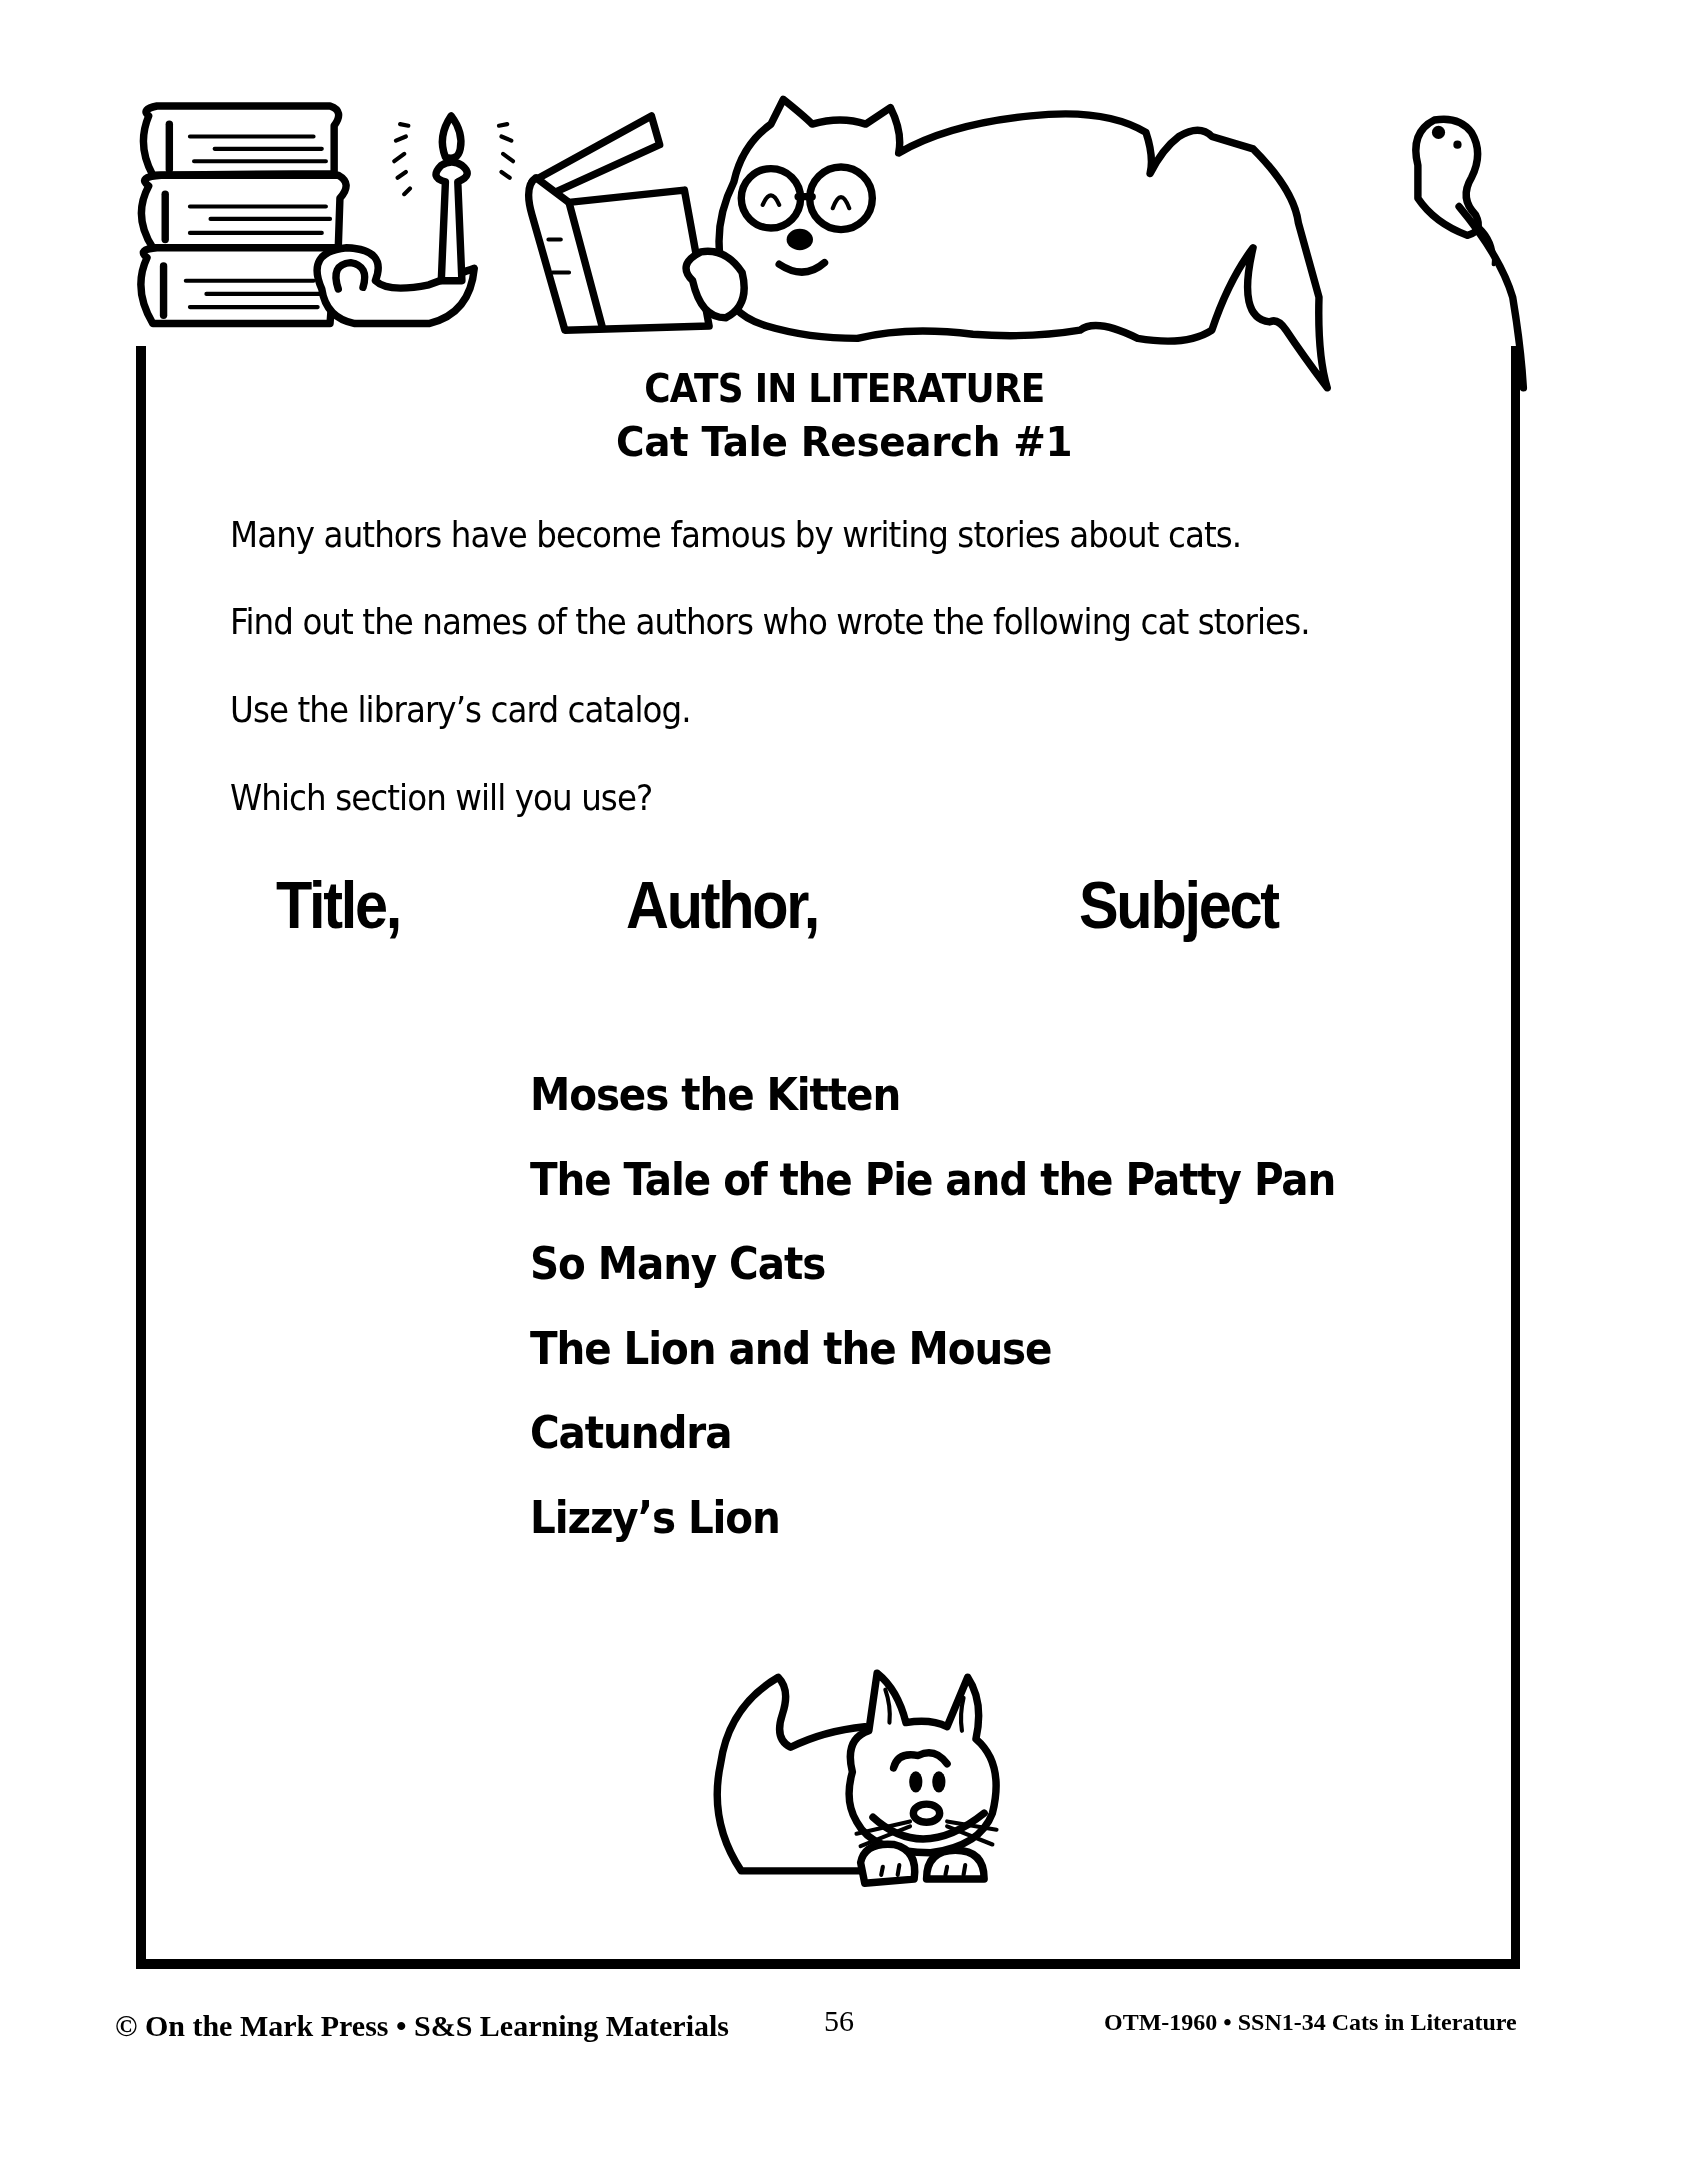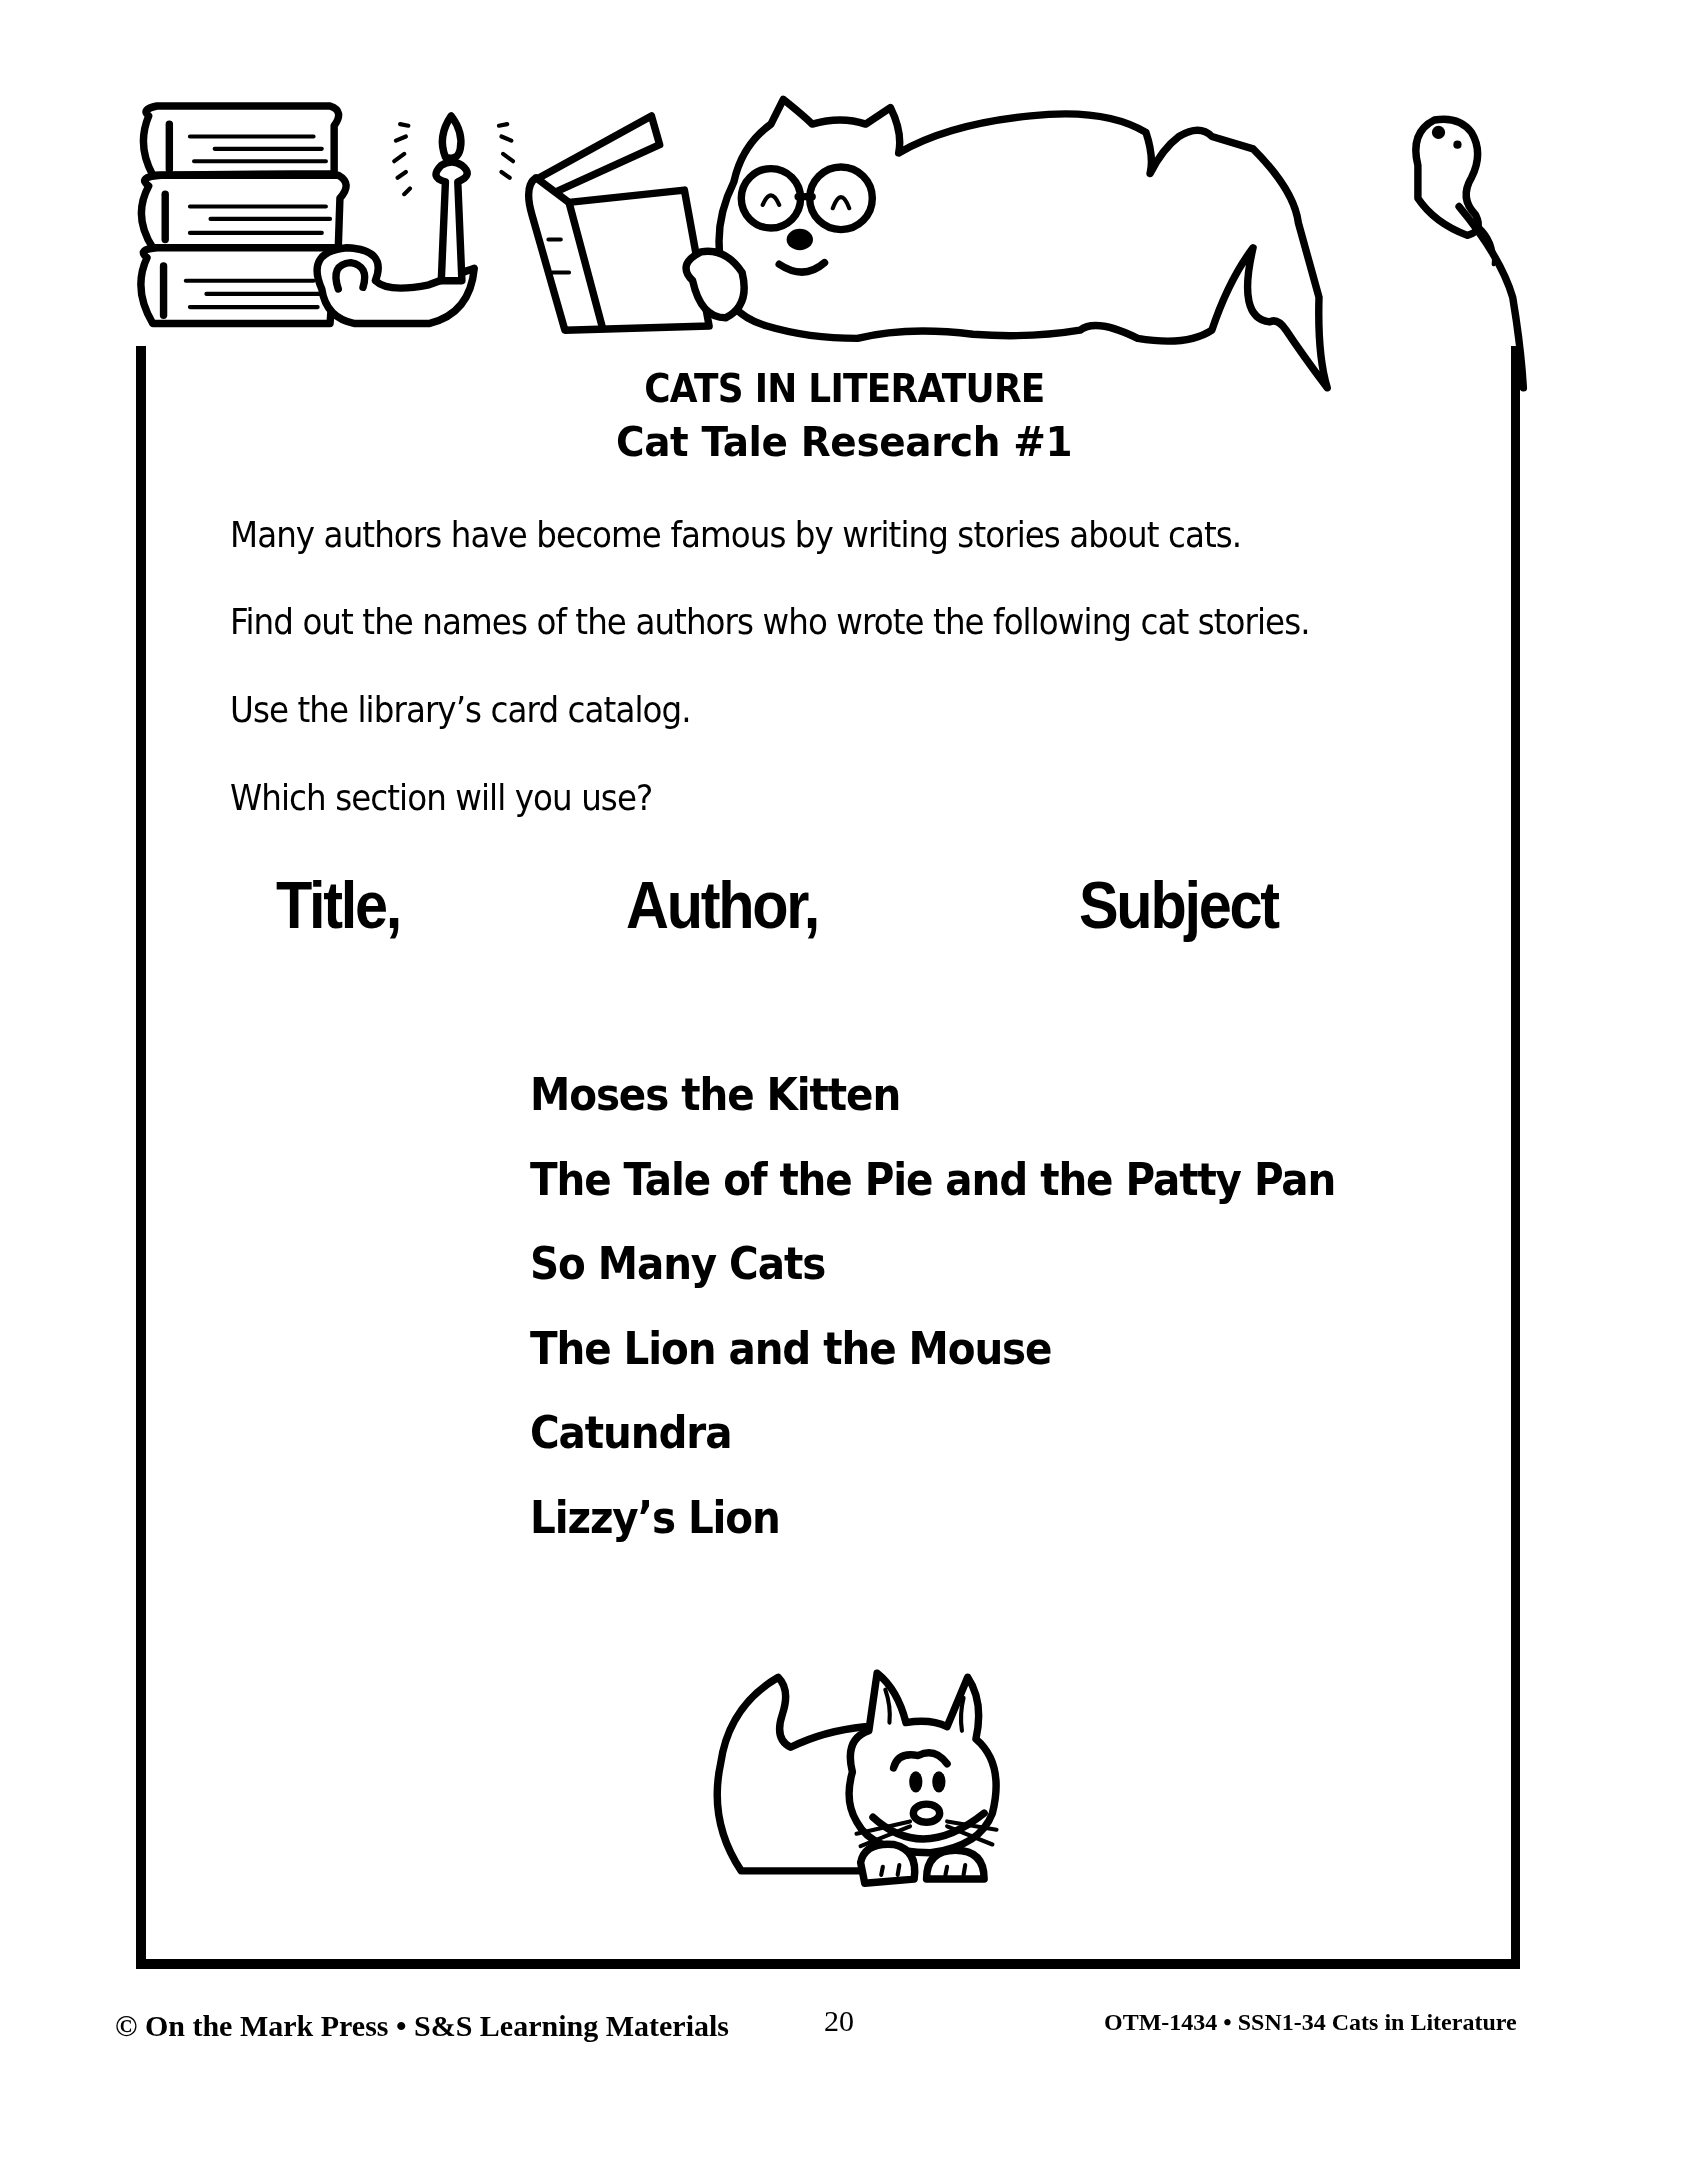--- a/index.html
+++ b/index.html
@@ -106,15 +106,15 @@
   <ellipse class="fl" cx="290" cy="172" rx="8" ry="13"></ellipse>
   <ellipse class="wf" cx="275" cy="210" rx="16" ry="11"></ellipse>
   <path class="ln" d="M210,215 Q270,270 345,210"></path>
   <path class="th" d="M255,220 L190,235 M255,226 L195,250 M300,220 L360,230 M300,226 L355,248"></path>
   <path class="wf" d="M195,270 Q200,245 235,248 Q265,255 260,290 L200,295 Z"></path>
   <path class="wf" d="M275,290 Q275,255 310,255 Q345,255 345,290 Z"></path>
   <path class="th" d="M220,285 L222,275 M240,285 L242,273 M298,285 L300,275 M320,285 L322,273"></path>
 </svg>
 
 <div class="abs footer-left">© On the Mark Press • S&amp;S Learning Materials</div>
-<div class="abs footer-page">20</div>
-<div class="abs footer-right">OTM-1434 •  SSN1-34 Cats in Literature</div>
+<div class="abs footer-page">56</div>
+<div class="abs footer-right">OTM-1960 •  SSN1-34 Cats in Literature</div>
 
 
 </body></html>

